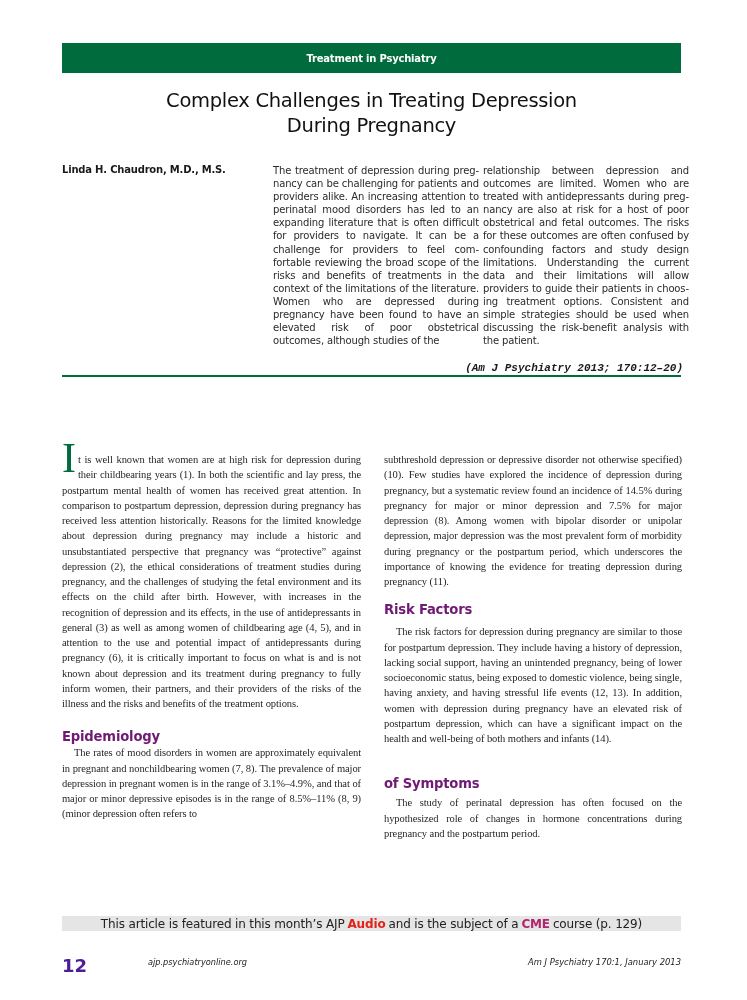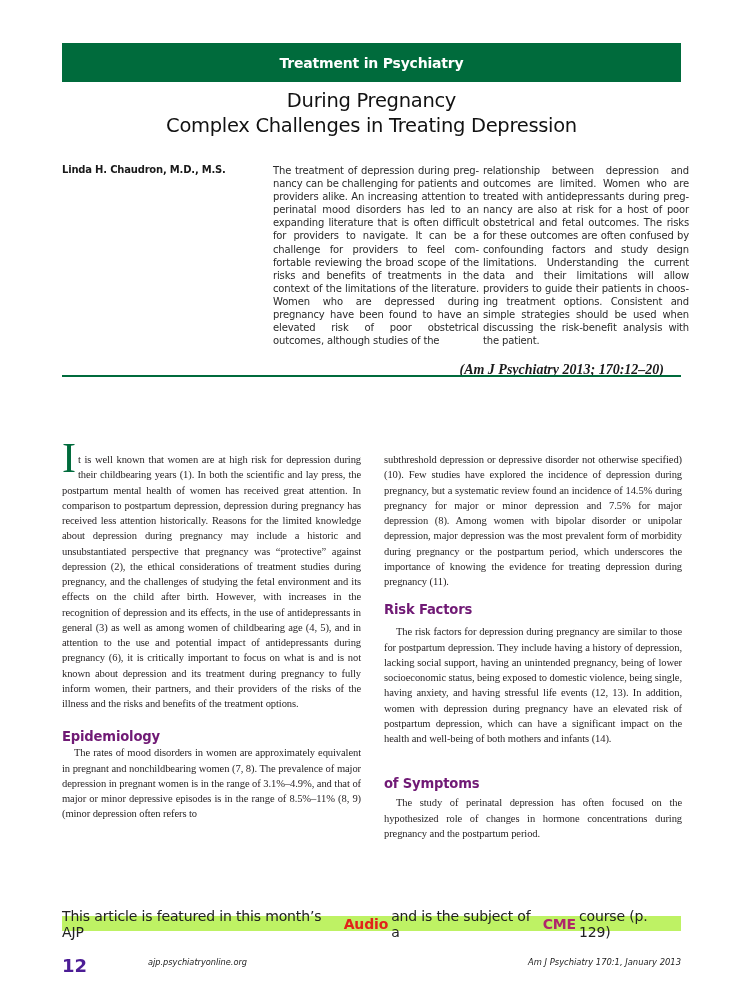--- a/index.html
+++ b/index.html
@@ -1,52 +1,52 @@
 <!DOCTYPE html>
 <html><head>
 <meta charset="utf-8">
 <style>
   html, body { margin: 0; padding: 0; background: #ffffff; }
   body { width: 747px; height: 1000px; position: relative; overflow: hidden; font-family: "Liberation Serif", serif; color: #231f20; }
-  .banner { position: absolute; left: 62px; top: 43px; width: 619px; height: 39px; background: #006b3c; color: #ffffff; display: flex; align-items: center; justify-content: center; font-family: "DejaVu Sans", sans-serif; font-weight: bold; font-size: 14px; letter-spacing: -0.2px; }
+  .banner { position: absolute; left: 62px; top: 43px; width: 619px; height: 30px; background: #006b3c; color: #ffffff; display: flex; align-items: center; justify-content: center; font-family: "DejaVu Sans", sans-serif; font-weight: bold; font-size: 10px; letter-spacing: -0.2px; }
   .title { position: absolute; left: 62px; top: 88px; width: 619px; text-align: center; font-family: "DejaVu Sans", sans-serif; font-size: 19.5px; line-height: 25px; color: #111; letter-spacing: -0.3px; }
   .author { position: absolute; left: 62px; top: 164px; font-family: "DejaVu Sans", sans-serif; font-weight: bold; font-size: 10px; color: #1a1a1a; letter-spacing: -0.2px; }
   .abstract-col { position: absolute; top: 164px; width: 206px; font-family: "DejaVu Sans", sans-serif; font-size: 10px; line-height: 13.1px; text-align: justify; color: #2a2a2a; letter-spacing: -0.15px; hyphens: manual; }
   .abstract-col.left { left: 273px; }
   .abstract-col.right { left: 483px; }
-  .citation { position: absolute; right: 83px; top: 362px; font-family: Liberation Serif, serif; font-style: italic; font-weight: bold; font-size: 14px; color: #1a1a1a; }
+  .citation { position: absolute; right: 64px; top: 362px; font-family: Liberation Mono, monospace; font-style: italic; font-weight: bold; font-size: 11px; color: #1a1a1a; }
   .rule { position: absolute; left: 62px; top: 375px; width: 619px; height: 2px; background: #006b3c; }
   .body-col { position: absolute; top: 452px; width: 320px; font-size: 10.55px; line-height: 15.25px; text-align: justify; color: #231f20; letter-spacing: -0.1px; }
   .body-col.left { left: 62px; width: 299px; }
   .body-col.right { left: 384px; width: 298px; top: 452px; }
   .body-col p { margin: 0; }
   .body-col p.indent { text-indent: 12px; }
   .dropcap { float: left; font-size: 42px; line-height: 30px; color: #006b3c; margin: -9px 2px 0 0; font-family: "Liberation Serif", serif; }
   .h2 { font-family: "DejaVu Sans", sans-serif; font-size: 13.2px; line-height: 16px; color: #701a75; margin: 0; letter-spacing: -0.2px; }
   .h2.epi { margin-top: 18px; }
   .h2.risk { margin-top: 13px; margin-bottom: 6px; }
   .h2.etio { margin-top: 14px; margin-bottom: 3px; }
-  .feature-bar { position: absolute; left: 62px; top: 916px; width: 619px; height: 15px; background: #bef264; font-family: "DejaVu Sans", sans-serif; font-size: 14px; color: #222; display: flex; align-items: center; justify-content: center; letter-spacing: -0.15px; }
+  .feature-bar { position: absolute; left: 62px; top: 916px; width: 619px; height: 15px; background: #e5e5e5; font-family: "DejaVu Sans", sans-serif; font-size: 12px; color: #222; display: flex; align-items: center; justify-content: center; letter-spacing: -0.15px; }
   .feature-bar .audio { color: #e2231a; font-weight: bold; margin: 0 3px; }
   .feature-bar .cme { color: #b0256b; font-weight: bold; margin: 0 3px; }
   .footer { position: absolute; top: 955px; left: 62px; width: 619px; height: 14px; font-family: "DejaVu Sans", sans-serif; }
   .page-num { position: absolute; left: 0; top: 0; font-weight: bold; font-size: 18px; color: #4c1d95; text-align: right; }
   .url { position: absolute; left: 86px; top: 2px; font-style: italic; font-size: 8.2px; color: #222; }
   .journal { position: absolute; right: 0; top: 2px; font-style: italic; font-size: 8.4px; color: #222; }
 </style>
 </head>
 <body>
 
 <div class="banner">
   <span>Treatment in Psychiatry</span>
 </div>
 
 <div class="title">
+  <div>Complex Challenges in Treating Depression</div>
   <div>During Pregnancy</div>
-  <div>Complex Challenges in Treating Depression</div>
 </div>
 
 <div class="author">Linda H. Chaudron, M.D., M.S.</div>
 
 <div class="abstract-col left">The treatment of depression during preg­nancy can be challenging for patients and providers alike. An increasing atten­tion to perinatal mood disorders has led to an expanding literature that is often difficult for providers to navigate. It can be a challenge for providers to feel com­fortable reviewing the broad scope of the risks and benefits of treatments in the context of the limitations of the litera­ture. Women who are depressed dur­ing pregnancy have been found to have an elevated risk of poor obstetri­cal outcomes, although studies of the</div>
 <div class="abstract-col right">relationship between depression and outcomes are limited. Women who are treated with antidepressants during preg­nancy are also at risk for a host of poor obstetrical and fetal outcomes. The risks for these outcomes are often confused by confounding factors and study design limitations. Understanding the current data and their limitations will allow providers to guide their patients in choos­ing treatment options. Consistent and simple strategies should be used when discussing the risk-benefit analysis with the patient.</div>
 <div class="citation">(Am J Psychiatry 2013; 170:12–20)</div>
 
 <div class="rule"></div>
 

